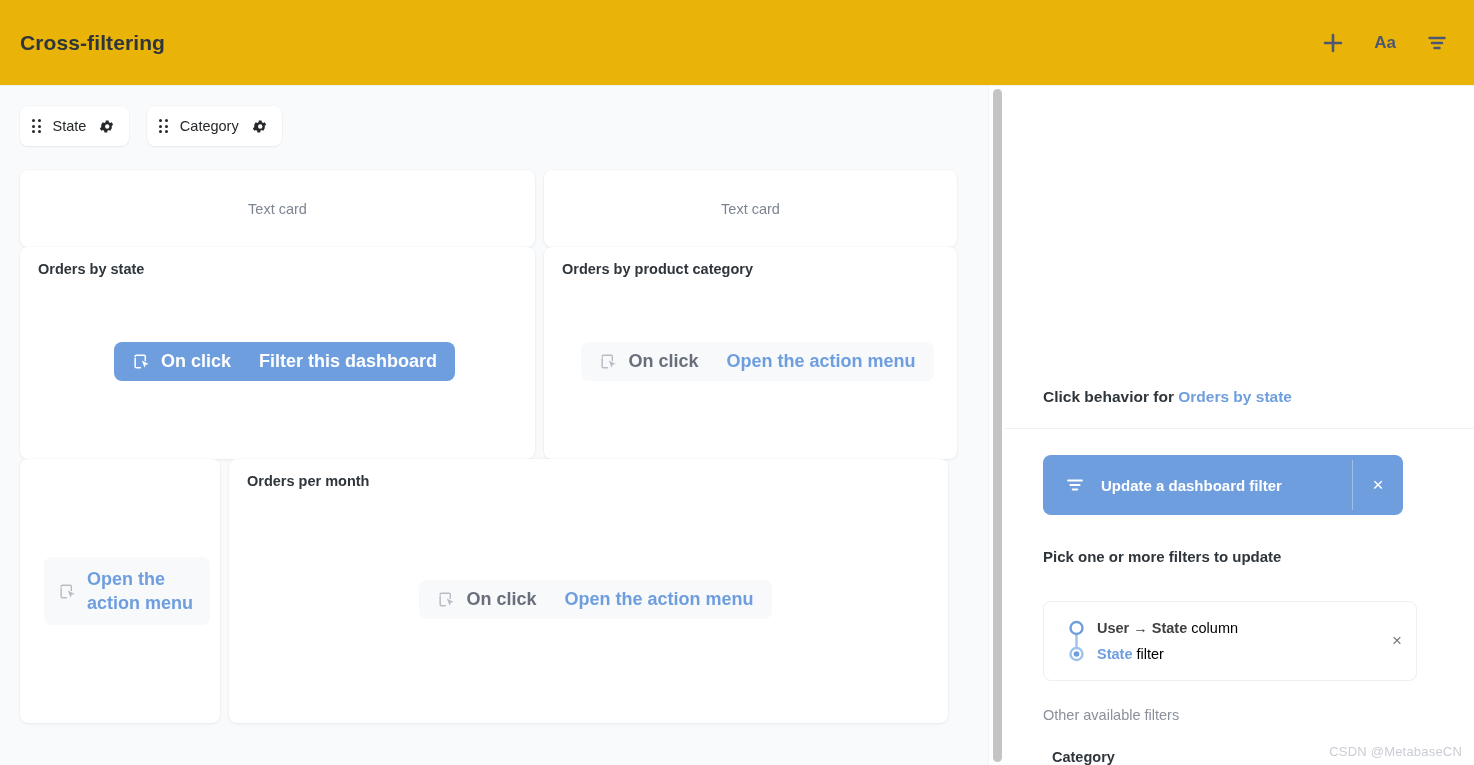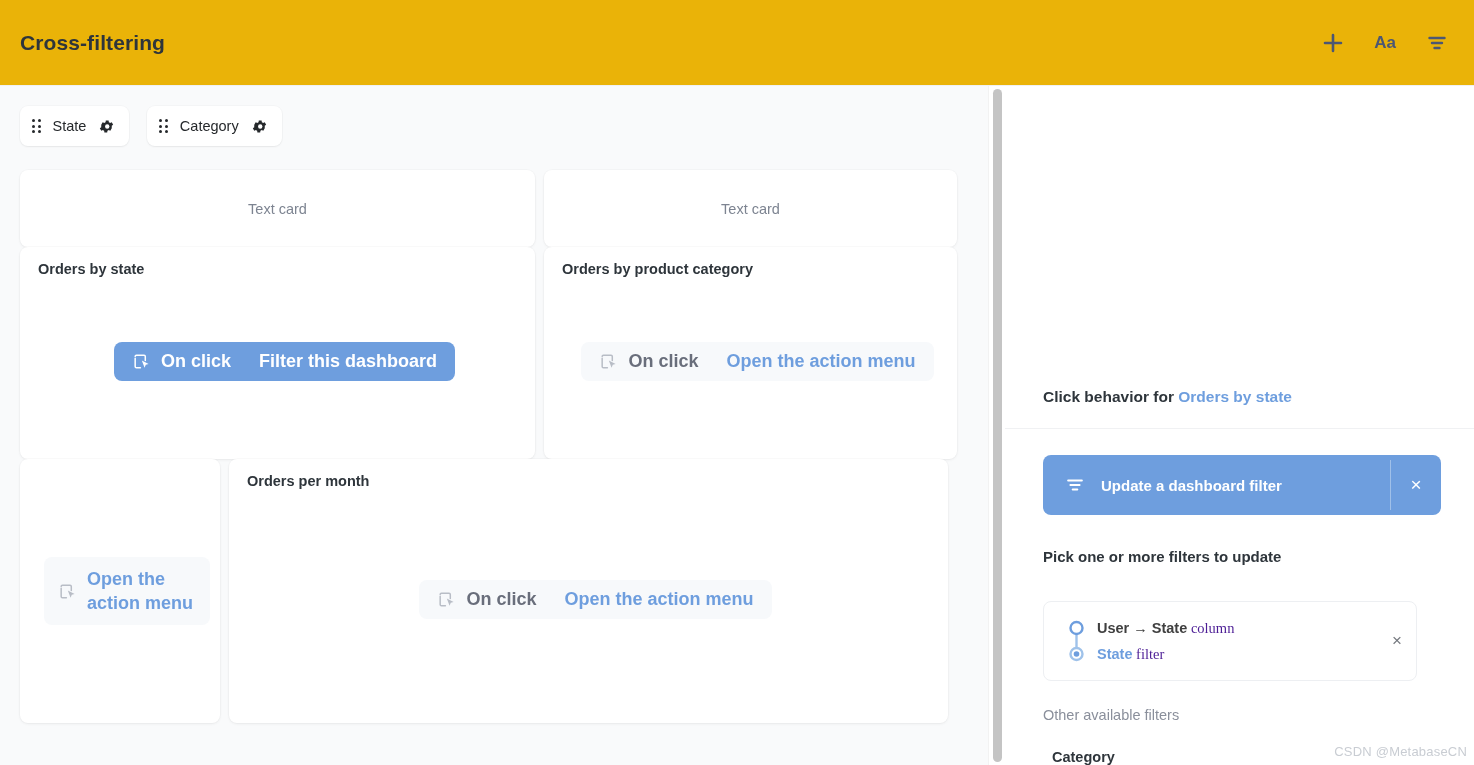--- a/index.html
+++ b/index.html
@@ -112,21 +112,21 @@
     border-bottom: 1px solid #f0f1f3;
   }
   .sb-header-title { font-size: 15.5px; font-weight: bold; color: #2e353b; }
   .sb-header-title .link { color: #6e9ede; font-weight: bold; }
 
   .sb-section { padding: 26px 38px 0 38px; }
 
   .action-bar {
     display: flex; align-items: stretch;
     background: #6e9ede; border-radius: 8px; overflow: hidden;
-    width: 398px; height: 60px; cursor: pointer;
+    width: 360px; height: 60px; cursor: pointer;
   }
   .action-bar .main {
     flex: 1 1 auto; display: flex; align-items: center; gap: 16px;
     padding-left: 22px; color: #ffffff; font-size: 15px; font-weight: bold;
   }
   .action-bar .divider { width: 1px; background: rgba(255,255,255,.35); margin: 5px 0; }
   .action-bar .close {
     width: 50px; display: flex; align-items: center; justify-content: center;
     color: #ffffff; font-size: 19px; cursor: pointer;
   }
@@ -139,21 +139,21 @@
   .filter-card {
     width: 374px; border: 1px solid #edeff2; border-radius: 8px;
     display: flex; align-items: center;
     padding: 17px 14px 17px 24px;
     gap: 12px; cursor: pointer;
   }
   .connector { flex: 0 0 auto; width: 17px; display: flex; align-items: center; }
   .fc-texts { flex: 1 1 auto; display: flex; flex-direction: column; gap: 9px; }
   .fc-line { font-size: 14.5px; line-height: 1.15; }
   .fc-line .strong { font-weight: bold; color: #404040; }
-  .fc-line .muted { color: #4c1d95; font-family: Liberation Serif, serif; }
+  .fc-line .muted { color: #000000; }
   .fc-line .blue { color: #6e9ede; font-weight: bold; }
   .fc-close { flex: 0 0 auto; color: #75797f; font-size: 17px; cursor: pointer; padding-left: 6px; }
 
   .other-title { font-size: 14.5px; color: #8a8f9b; margin: 26px 0 0 0; }
   .other-item { font-size: 14.5px; font-weight: bold; color: #2e353b; margin: 26px 0 0 9px; cursor: pointer; }
 
   .watermark {
     position: absolute; right: 12px; bottom: 6px;
     font-size: 13px; color: #c9cdd3; letter-spacing: .2px;
   }

